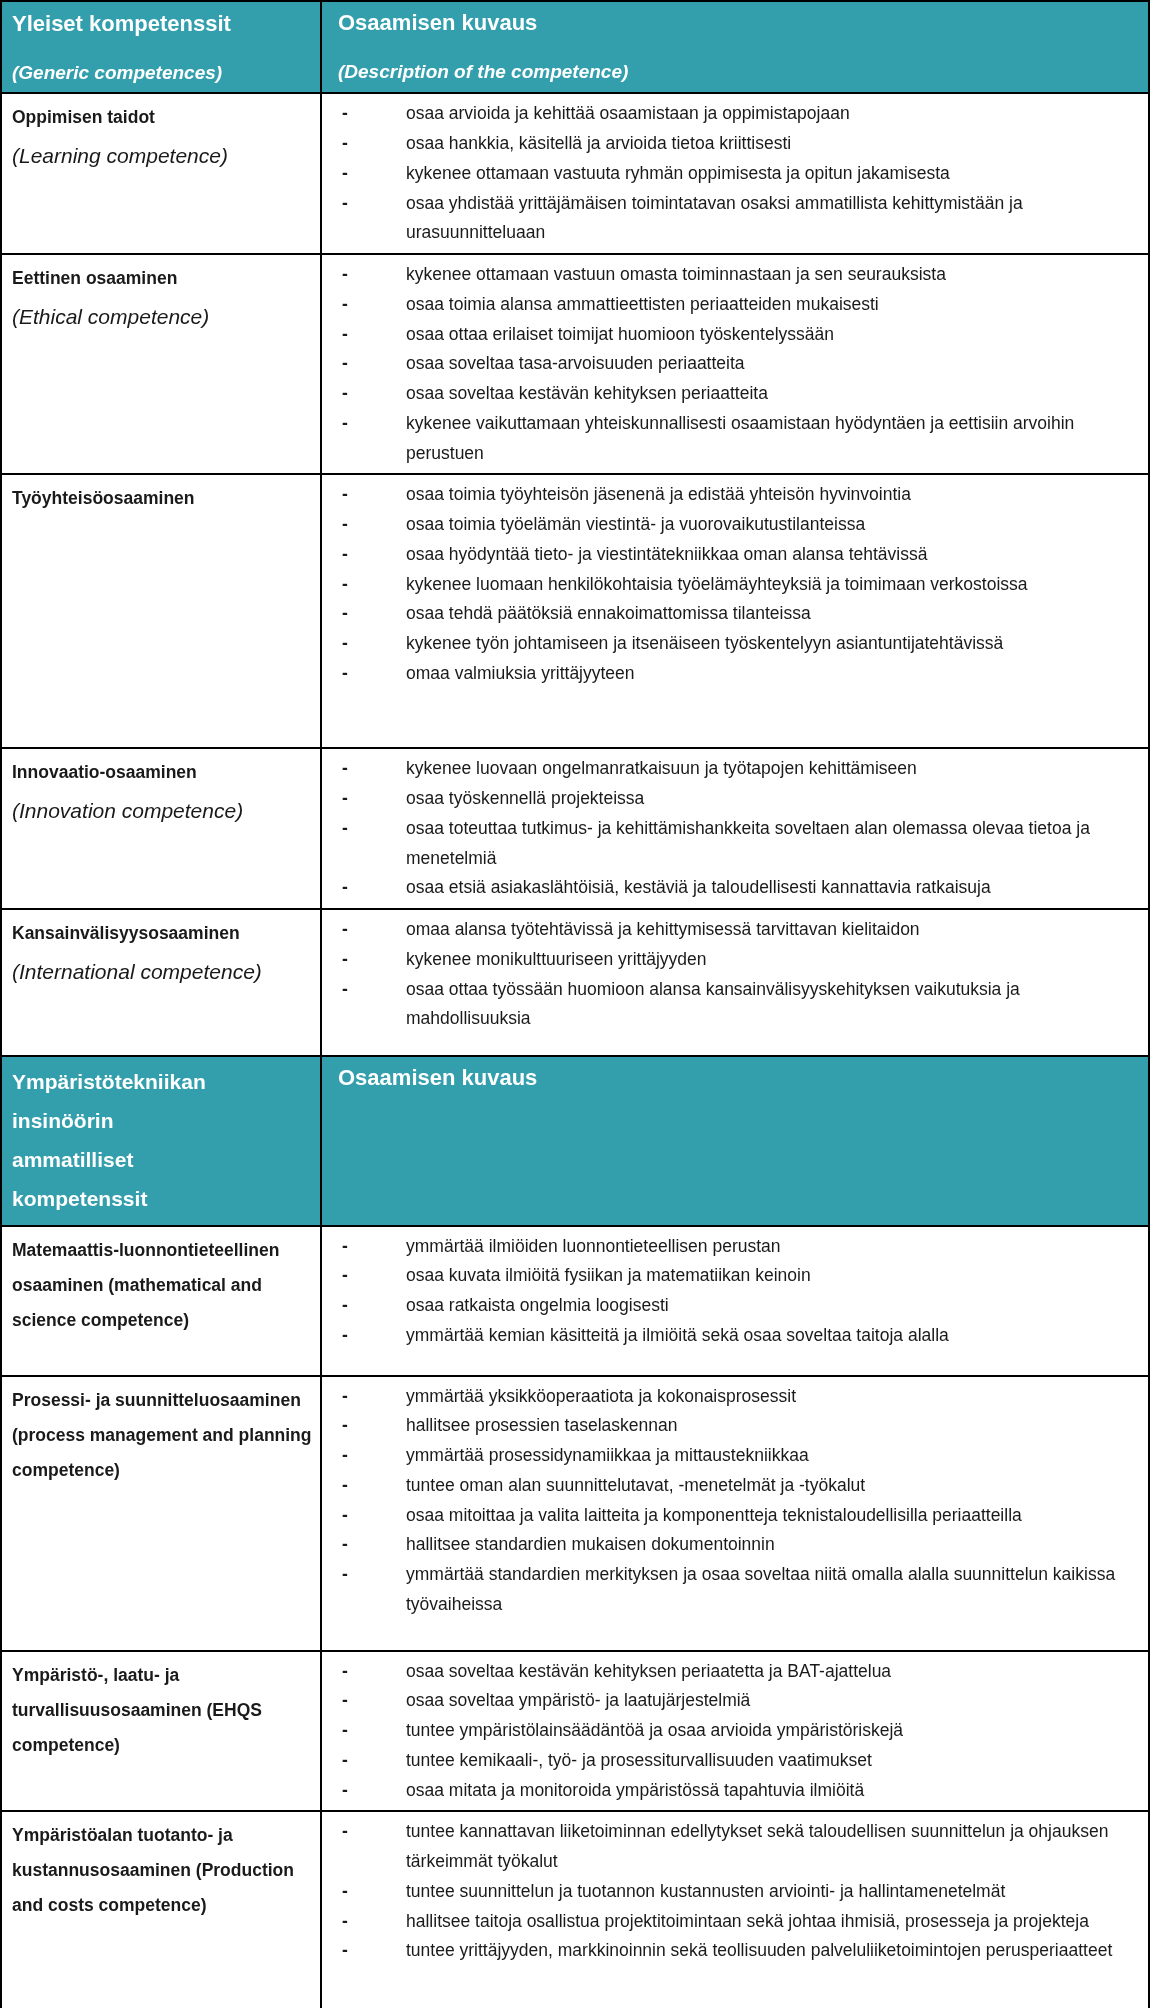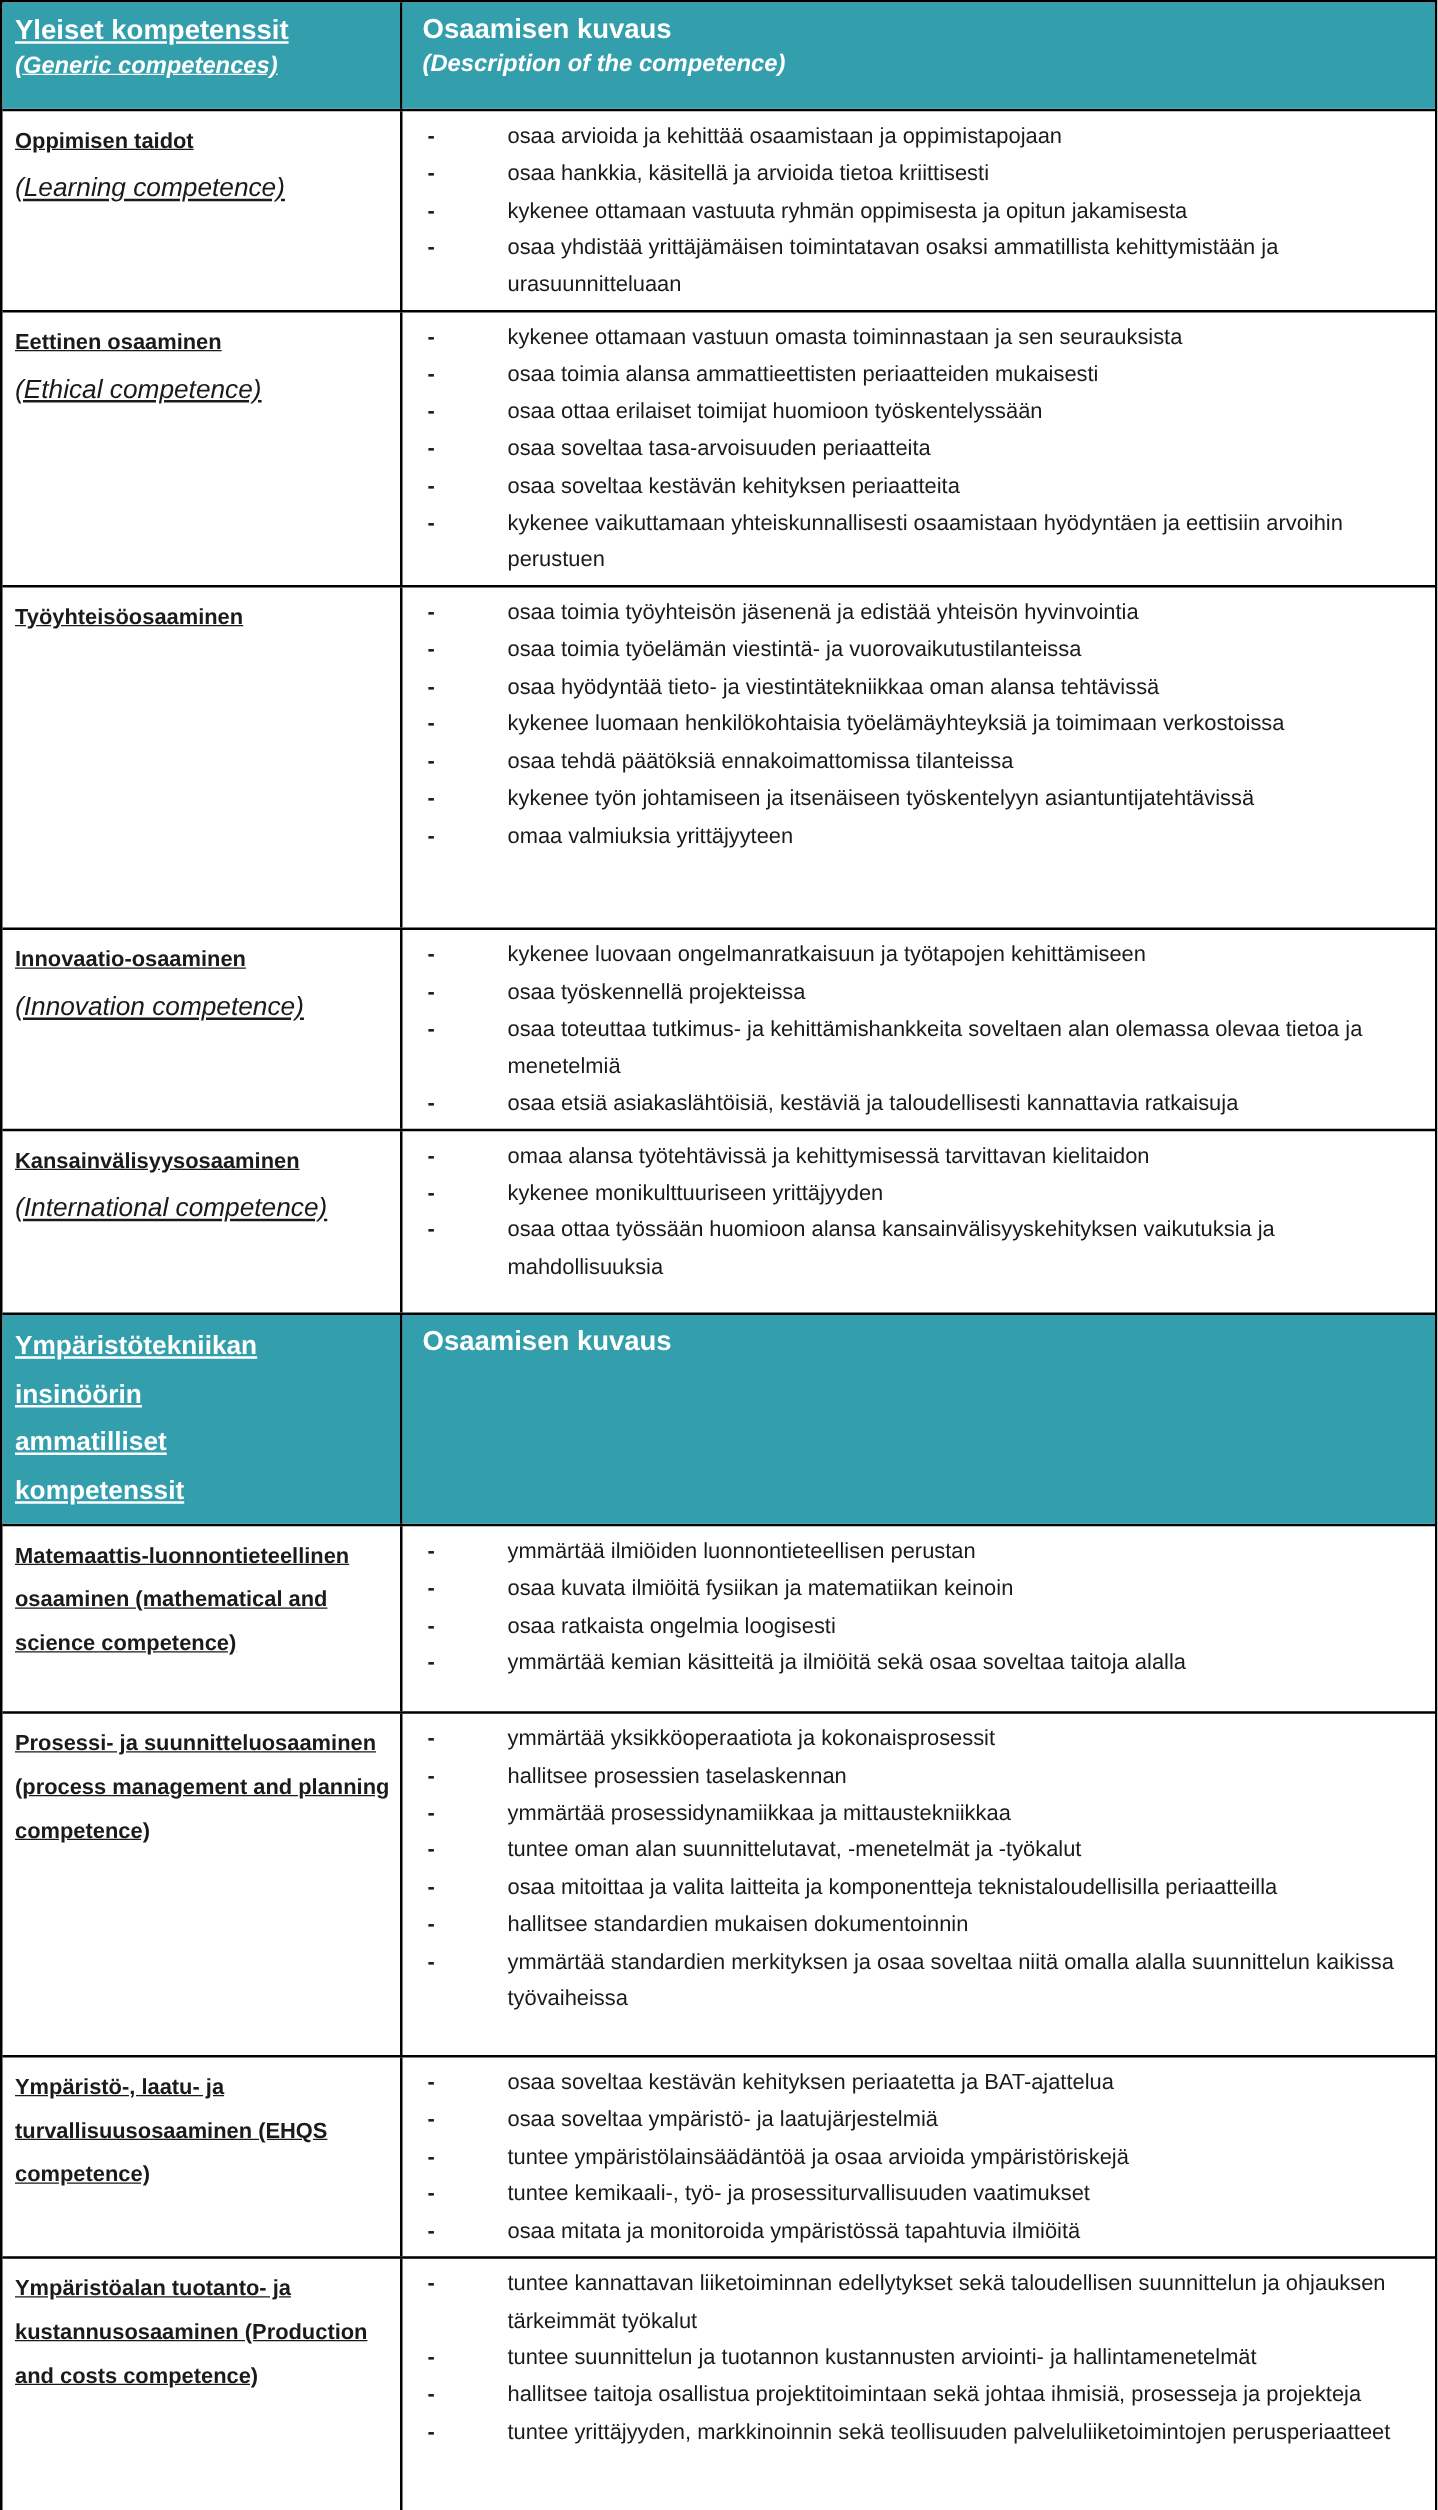--- a/index.html
+++ b/index.html
@@ -24,42 +24,41 @@
     align-items:stretch;
   }
   .row + .row{
     border-top:2px solid var(--border);
   }
   .cell{padding:6px 8px 6px 10px;}
   .cell.left{
     flex:0 0 320px;
     width:320px;
     border-right:2px solid var(--border);
-    text-decoration:underline;
   }
   .cell.right{
     flex:1 1 auto;
     padding:5px 8px 5px 0;
   }
   
   .row.header .cell{
     background:var(--header-bg);
     color:var(--header-text);
   }
   .row.header .cell.right{padding-left:16px;}
   .htitle{
     font-size:22px;
     font-weight:bold;
     line-height:1.45;
   }
   .hsub{
     font-size:19px;
     font-weight:bold;
     font-style:italic;
-    margin-top:0;
+    margin-top:20px;
     line-height:1.4;
   }
   .htitle.multiline{
     font-size:21px;
     line-height:1.85;
     white-space:pre-line;
   }
   
   .cname{
     font-size:17.5px;

